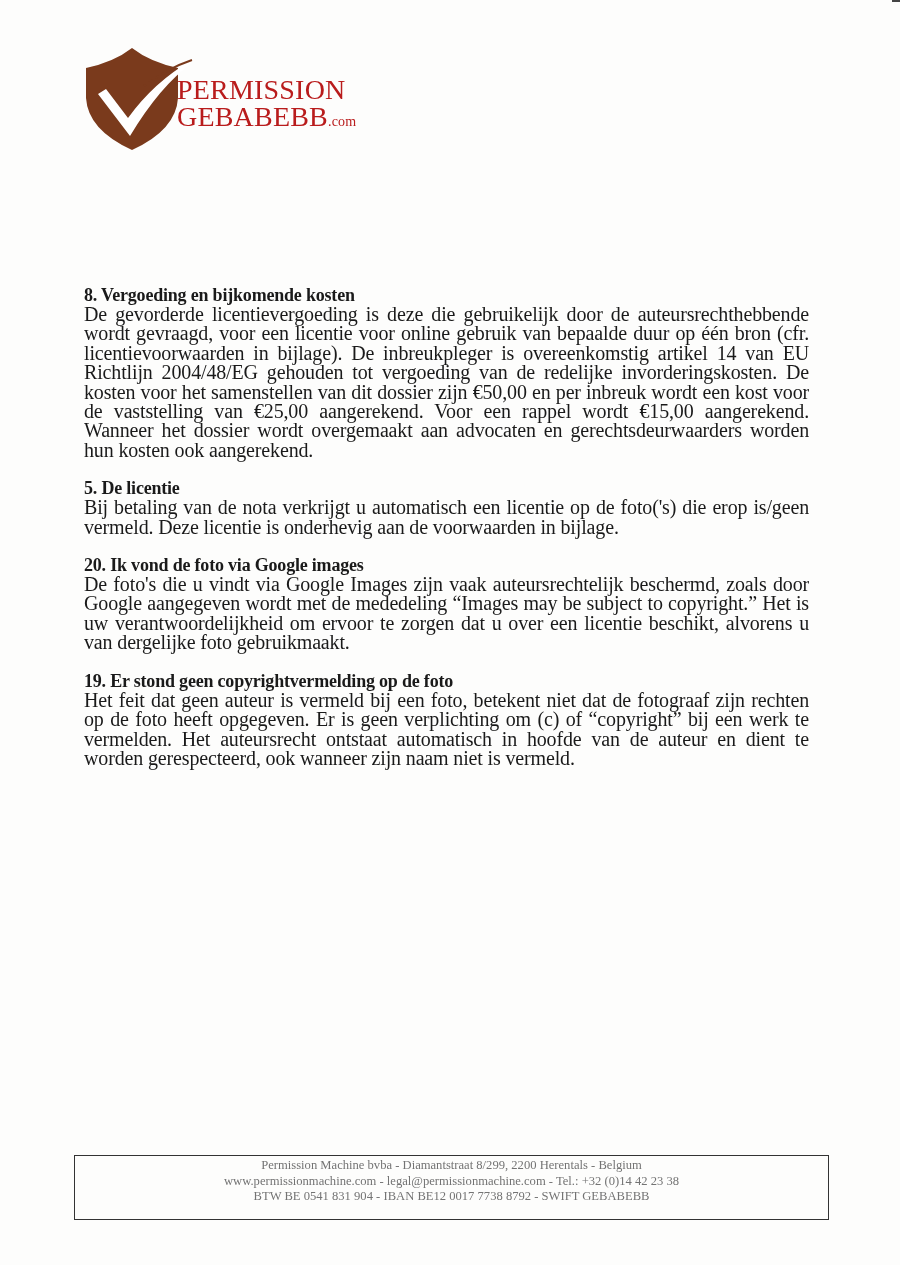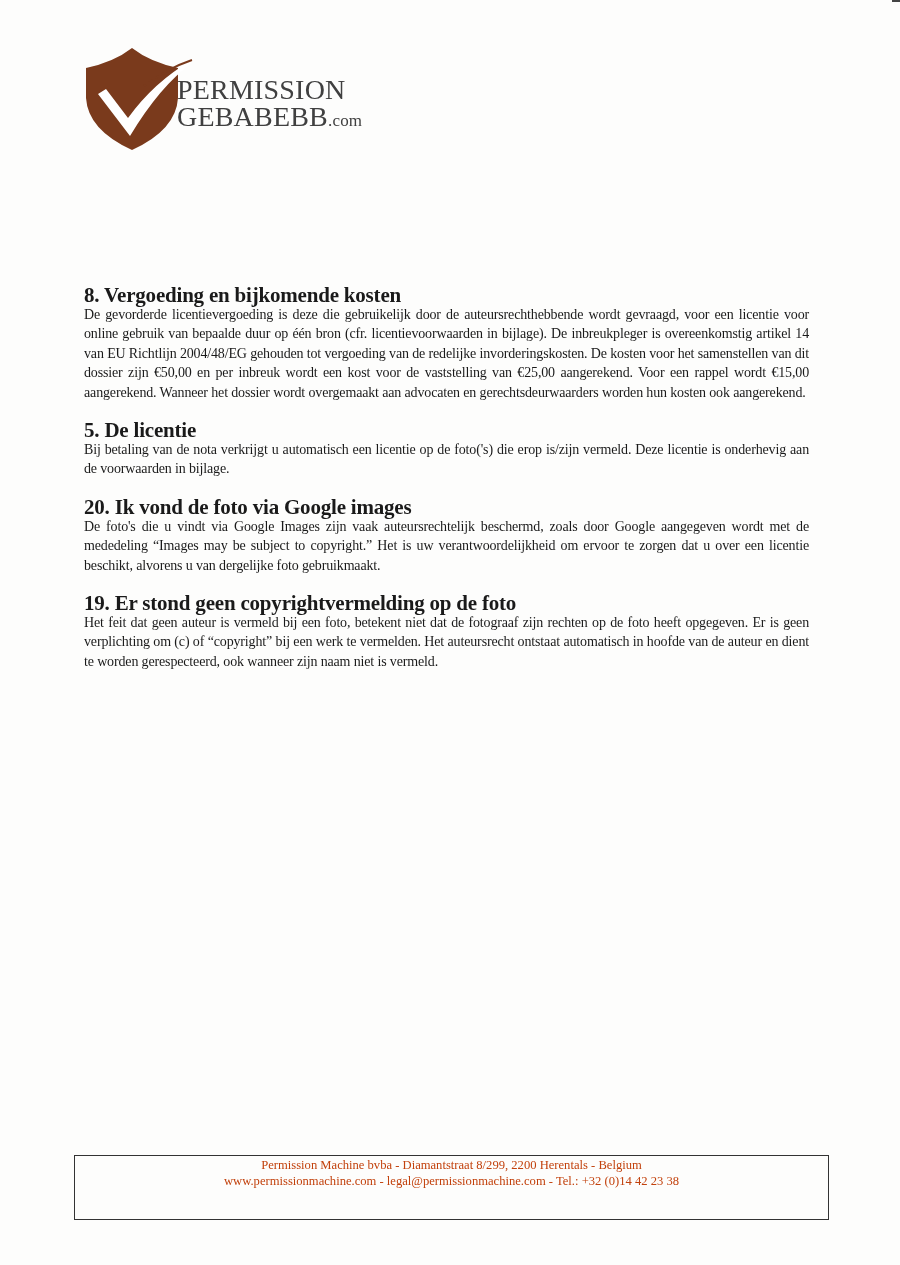--- a/index.html
+++ b/index.html
@@ -3,37 +3,37 @@
   <meta charset="utf-8">
   <style>
     html, body { margin: 0; padding: 0; }
     body {
       width: 900px; height: 1265px; background: #fdfdfc; position: relative;
       overflow: hidden; color: #1a1a1a;
       font-family: "Liberation Serif", "DejaVu Serif", serif;
     }
     .logo { position: absolute; left: 84px; top: 46px; width: 290px; height: 106px; }
     .logo svg.shield { position: absolute; left: 0; top: 0; }
-    .logo .brand { position: absolute; left: 93px; top: 30px; line-height: 27px; color: #404040; }
+    .logo .brand { position: absolute; left: 93px; top: 30px; line-height: 27px; color: #b91c1c; }
     .logo .brand .l1, .logo .brand .l2 { font-size: 28px; letter-spacing: 0.2px; display: block; }
-    .logo .brand .com { font-size: 17px; text-align: right; }
+    .logo .brand .com { font-size: 14px; text-align: right; }
     .content { position: absolute; left: 84px; top: 285px; width: 725px; }
     .section { margin-bottom: 18px; }
     .section h2 {
-      font-size: 21px; font-weight: bold; margin: 0; line-height: 20px;
+      font-size: 18px; font-weight: bold; margin: 0; line-height: 20px;
       font-family: "Liberation Serif", serif; letter-spacing: -0.2px;
     }
     .section p {
-      font-size: 14px; margin: 0; line-height: 19.4px; text-align: justify;
+      font-size: 20px; margin: 0; line-height: 19.4px; text-align: justify;
       letter-spacing: -0.15px;
     }
     .footer {
       position: absolute; left: 74px; top: 1155px; width: 755px; height: 65px;
       border: 1px solid #333; box-sizing: border-box; text-align: center;
-      font-size: 12.6px; line-height: 15.5px; padding-top: 2px; color: #c2410c;
+      font-size: 12.6px; line-height: 15.5px; padding-top: 2px; color: #737373;
     }
     .footer div { white-space: nowrap; }
     .corner-mark { position: absolute; right: 0; top: 0; width: 8px; height: 2px; background: #444; }
   </style>
 </head>
 <body>
 
 <div class="corner-mark"></div>
 
 <div class="logo">
@@ -48,28 +48,29 @@
   </div>
 </div>
 
 <div class="content">
   <div class="section">
     <h2>8. Vergoeding en bijkomende kosten</h2>
     <p>De gevorderde licentievergoeding is deze die gebruikelijk door de auteursrechthebbende wordt gevraagd, voor een licentie voor online gebruik van bepaalde duur op één bron (cfr. licentievoorwaarden in bijlage). De inbreukpleger is overeenkomstig artikel 14 van EU Richtlijn 2004/48/EG gehouden tot vergoeding van de redelijke invorderingskosten. De kosten voor het samenstellen van dit dossier zijn €50,00 en per inbreuk wordt een kost voor de vaststelling van €25,00 aangerekend. Voor een rappel wordt €15,00 aangerekend. Wanneer het dossier wordt overgemaakt aan advocaten en gerechtsdeurwaarders worden hun kosten ook aangerekend.</p>
   </div>
   <div class="section">
     <h2>5. De licentie</h2>
-    <p>Bij betaling van de nota verkrijgt u automatisch een licentie op de foto('s) die erop is/zijn vermeld. Deze licentie is onderhevig aan de voorwaarden in bijlage.</p>
+    <p>Bij betaling van de nota verkrijgt u automatisch een licentie op de foto('s) die erop is/geen vermeld. Deze licentie is onderhevig aan de voorwaarden in bijlage.</p>
   </div>
   <div class="section">
     <h2>20. Ik vond de foto via Google images</h2>
     <p>De foto's die u vindt via Google Images zijn vaak auteursrechtelijk beschermd, zoals door Google aangegeven wordt met de mededeling “Images may be subject to copyright.” Het is uw verantwoordelijkheid om ervoor te zorgen dat u over een licentie beschikt, alvorens u van dergelijke foto gebruikmaakt.</p>
   </div>
   <div class="section">
     <h2>19. Er stond geen copyrightvermelding op de foto</h2>
     <p>Het feit dat geen auteur is vermeld bij een foto, betekent niet dat de fotograaf zijn rechten op de foto heeft opgegeven. Er is geen verplichting om (c) of “copyright” bij een werk te vermelden. Het auteursrecht ontstaat automatisch in hoofde van de auteur en dient te worden gerespecteerd, ook wanneer zijn naam niet is vermeld.</p>
   </div>
 </div>
 
 <div class="footer">
   <div>Permission Machine bvba - Diamantstraat 8/299, 2200 Herentals - Belgium</div>
   <div>www.permissionmachine.com - legal@permissionmachine.com - Tel.: +32 (0)14 42 23 38</div>
+  <div>BTW BE 0541 831 904 - IBAN BE12 0017 7738 8792 - SWIFT GEBABEBB</div>
 </div>
 
 </body></html>

